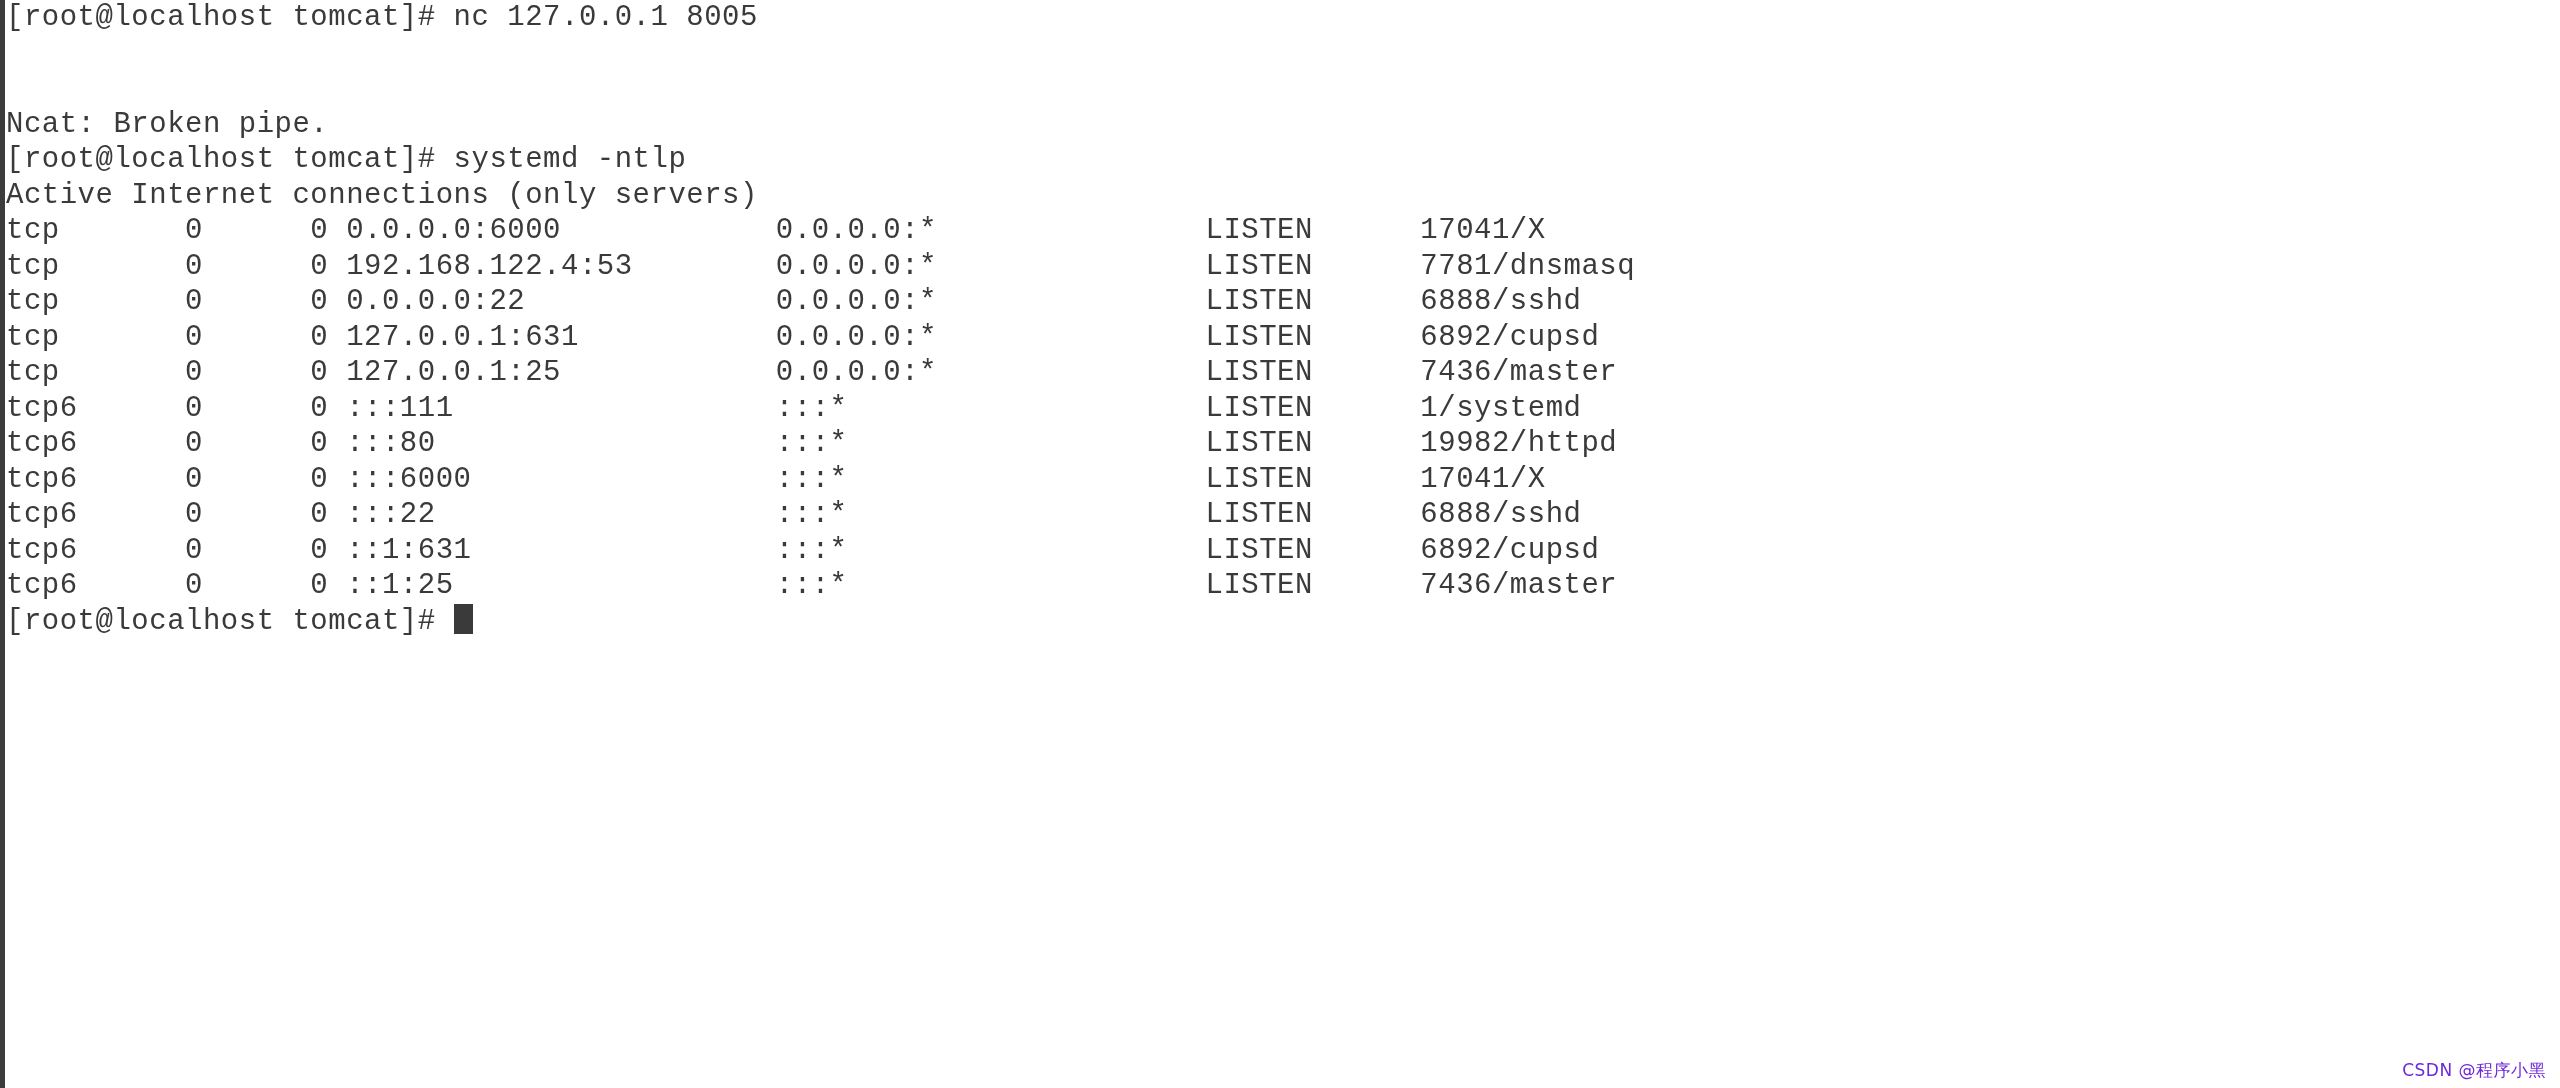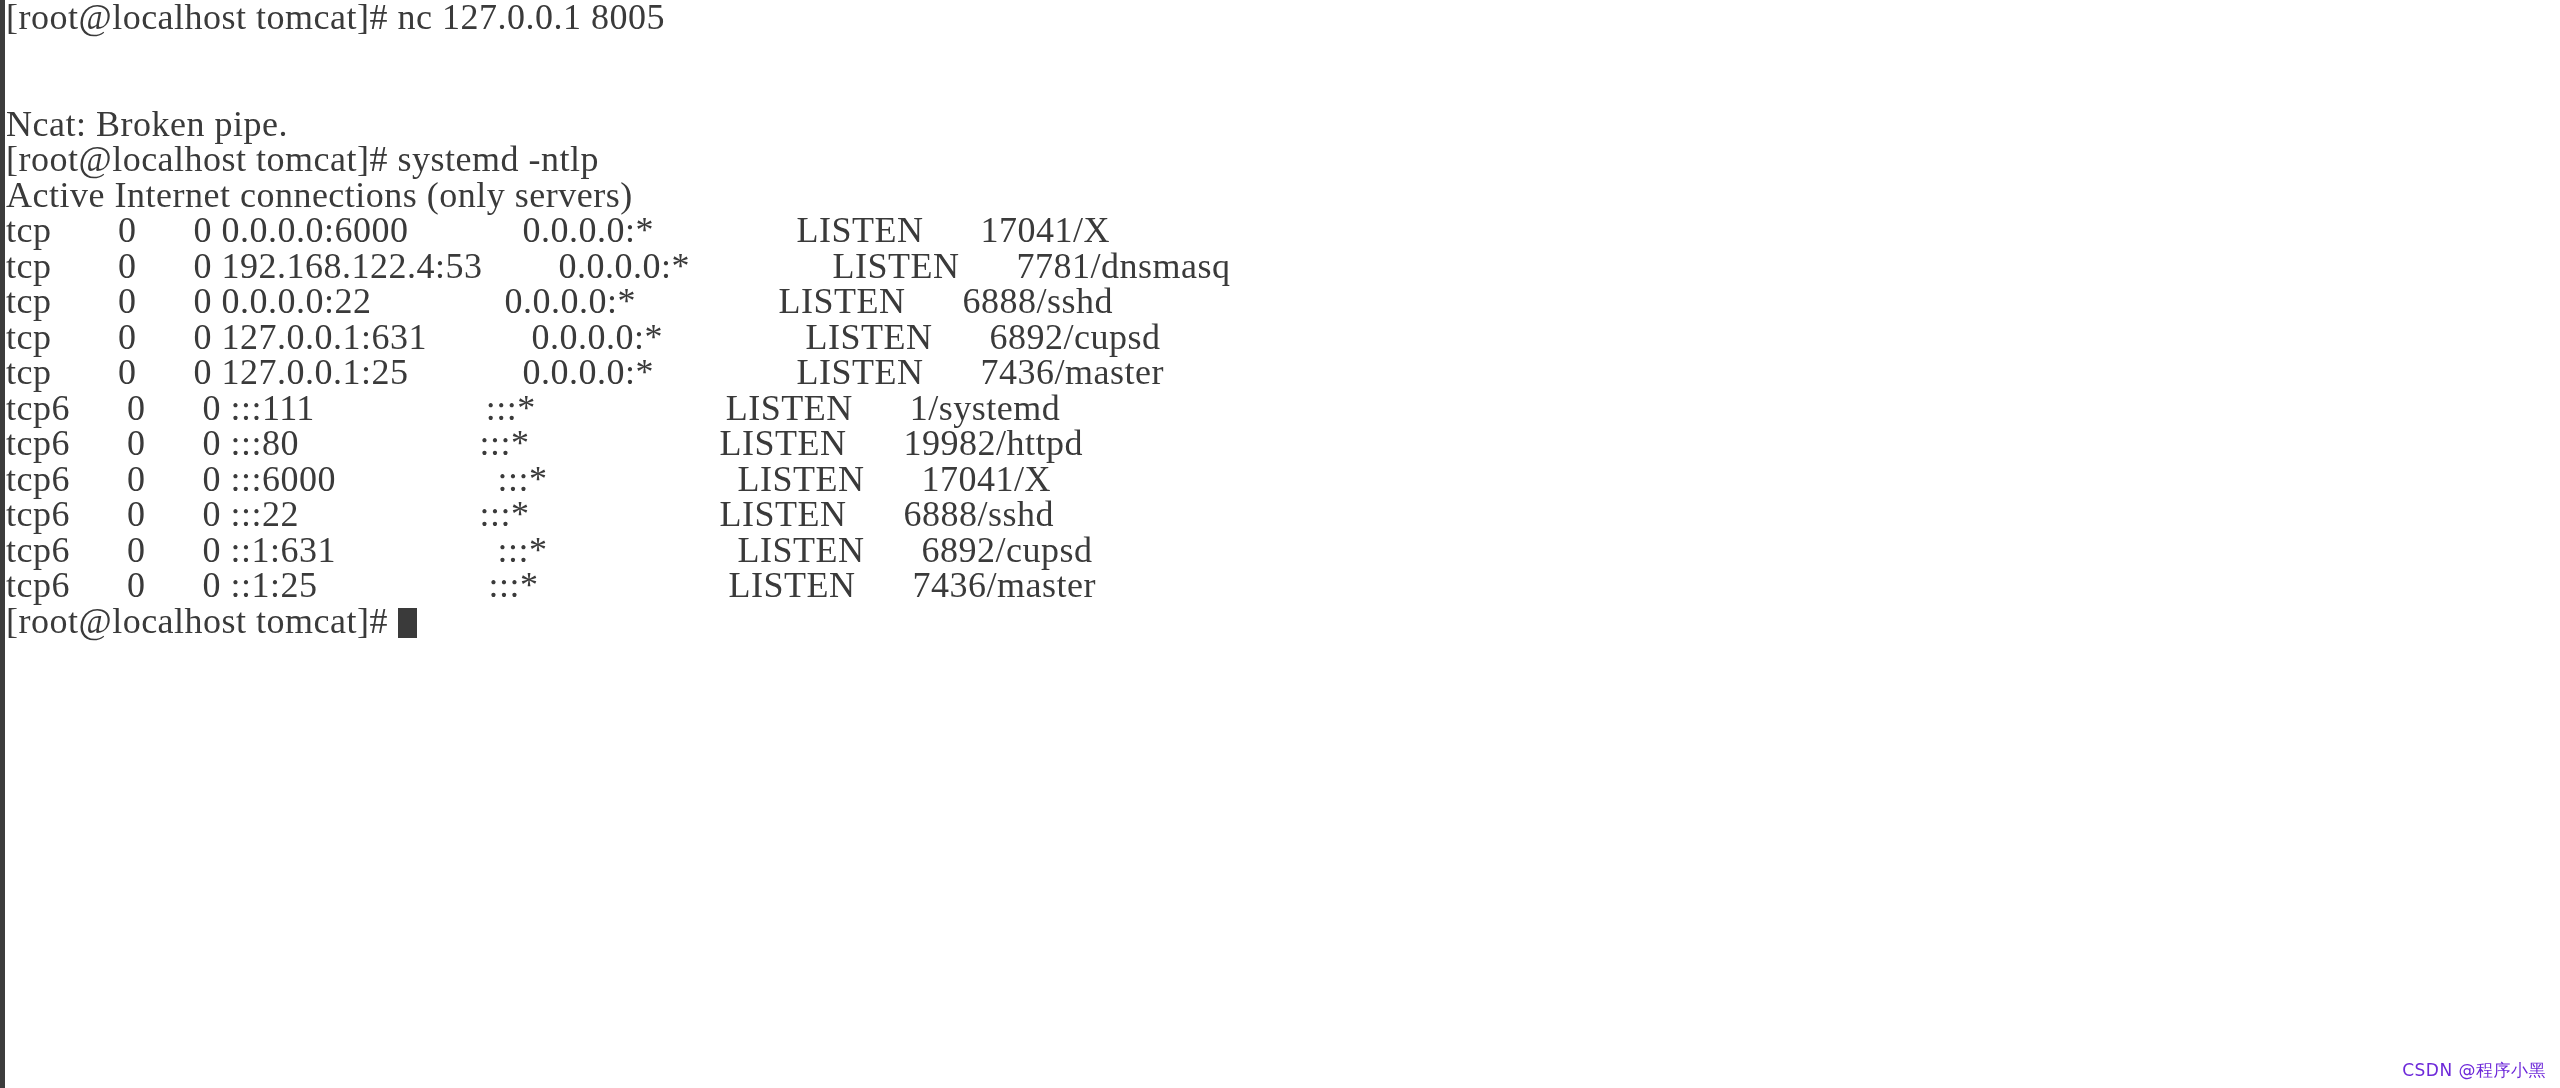--- a/index.html
+++ b/index.html
@@ -31,24 +31,24 @@
     top: 0;
     width: 5px;
     height: 1088px;
     background: #3c3c3c;
   }
 
   .term-line {
     height: 35.5px;
     line-height: 35.5px;
     white-space: pre;
-    font-size: 36px;
+    font-size: 29px;
     letter-spacing: 0.5px;
     color: #3a3a3a;
-    font-family: Liberation Serif, serif;
+    font-family: Liberation Mono, monospace;
   }
 
   .term-line.blank {
     color: transparent;
   }
 
   
   .row-cells {
     display: block;
     white-space: pre;

